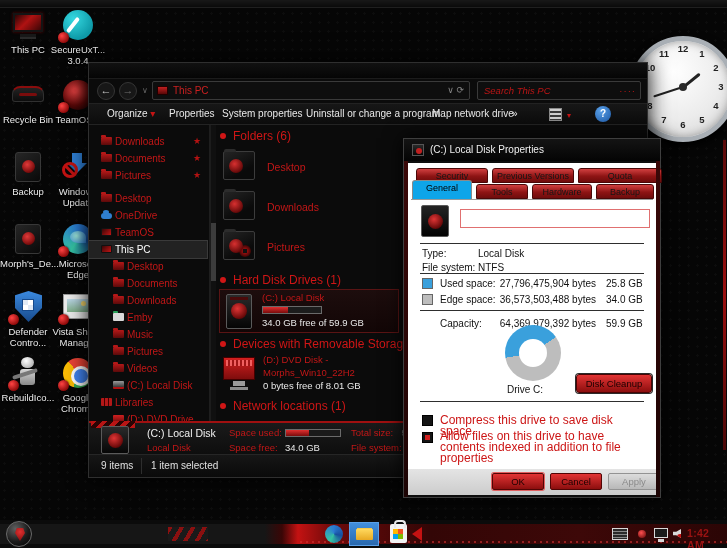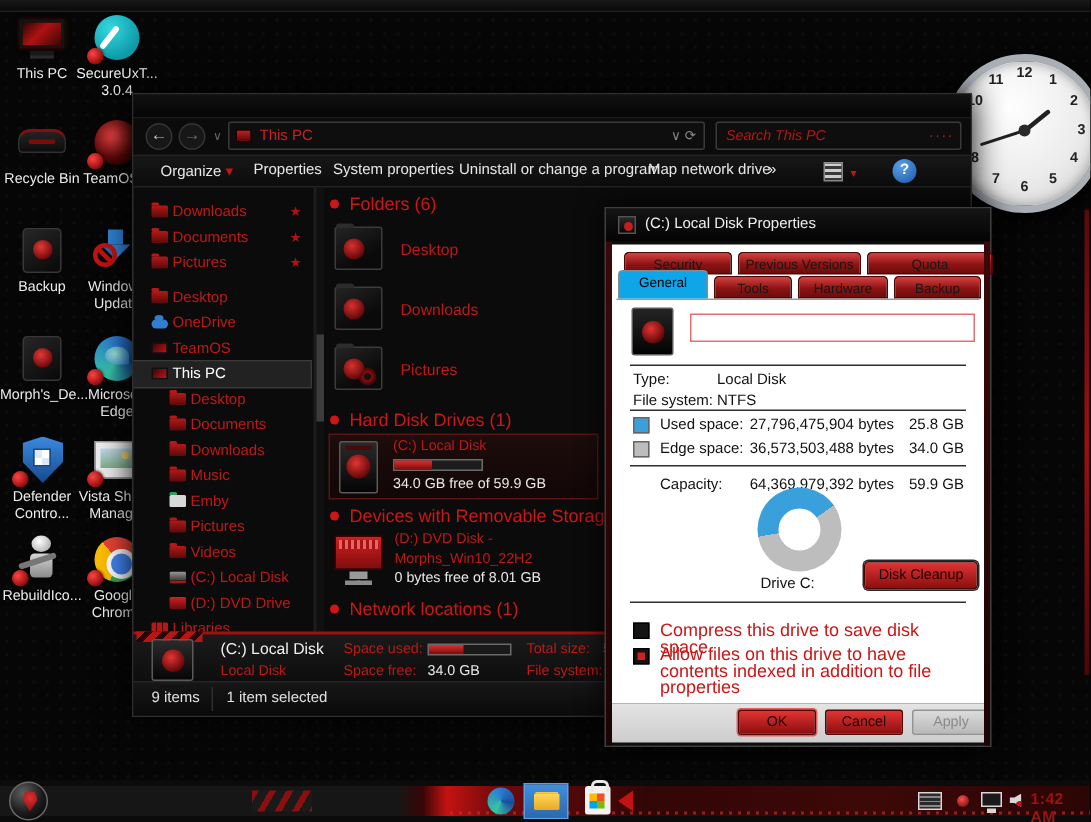--- a/index.html
+++ b/index.html
@@ -352,27 +352,27 @@
       <div class="trow"><span class="ti"></span><span>Downloads</span><span class="star">★</span></div>
       <div class="trow"><span class="ti"></span><span>Documents</span><span class="star">★</span></div>
       <div class="trow"><span class="ti"></span><span>Pictures</span><span class="star">★</span></div>
       <div class="trow gap"><span class="ti"></span><span>Desktop</span></div>
       <div class="trow"><span class="ti cloud"></span><span>OneDrive</span></div>
       <div class="trow"><span class="ti pc"></span><span>TeamOS</span></div>
       <div class="trow sel"><span class="ti pc"></span><span>This PC</span></div>
       <div class="trow child"><span class="ti"></span><span>Desktop</span></div>
       <div class="trow child"><span class="ti"></span><span>Documents</span></div>
       <div class="trow child"><span class="ti"></span><span>Downloads</span></div>
+      <div class="trow child"><span class="ti emby"></span><span>Emby</span></div>
       <div class="trow child"><span class="ti"></span><span>Music</span></div>
-      <div class="trow child"><span class="ti emby"></span><span>Emby</span></div>
       <div class="trow child"><span class="ti"></span><span>Pictures</span></div>
       <div class="trow child"><span class="ti"></span><span>Videos</span></div>
       <div class="trow child"><span class="ti disk"></span><span>(C:) Local Disk</span></div>
+      <div class="trow"><span class="ti lib"></span><span>Libraries</span></div>
       <div class="trow child"><span class="ti dvd"></span><span>(D:) DVD Drive</span></div>
-      <div class="trow"><span class="ti lib"></span><span>Libraries</span></div>
     </div>
     <div class="tscroll">
         <div class="tthumb"></div>
       </div>
 
     <div class="main">
       <div class="wmark"></div>
       <div class="shead" style="top:4px">Folders (6)</div>
       <div class="fitem" style="top:26px">
         <div class="bf"></div>

